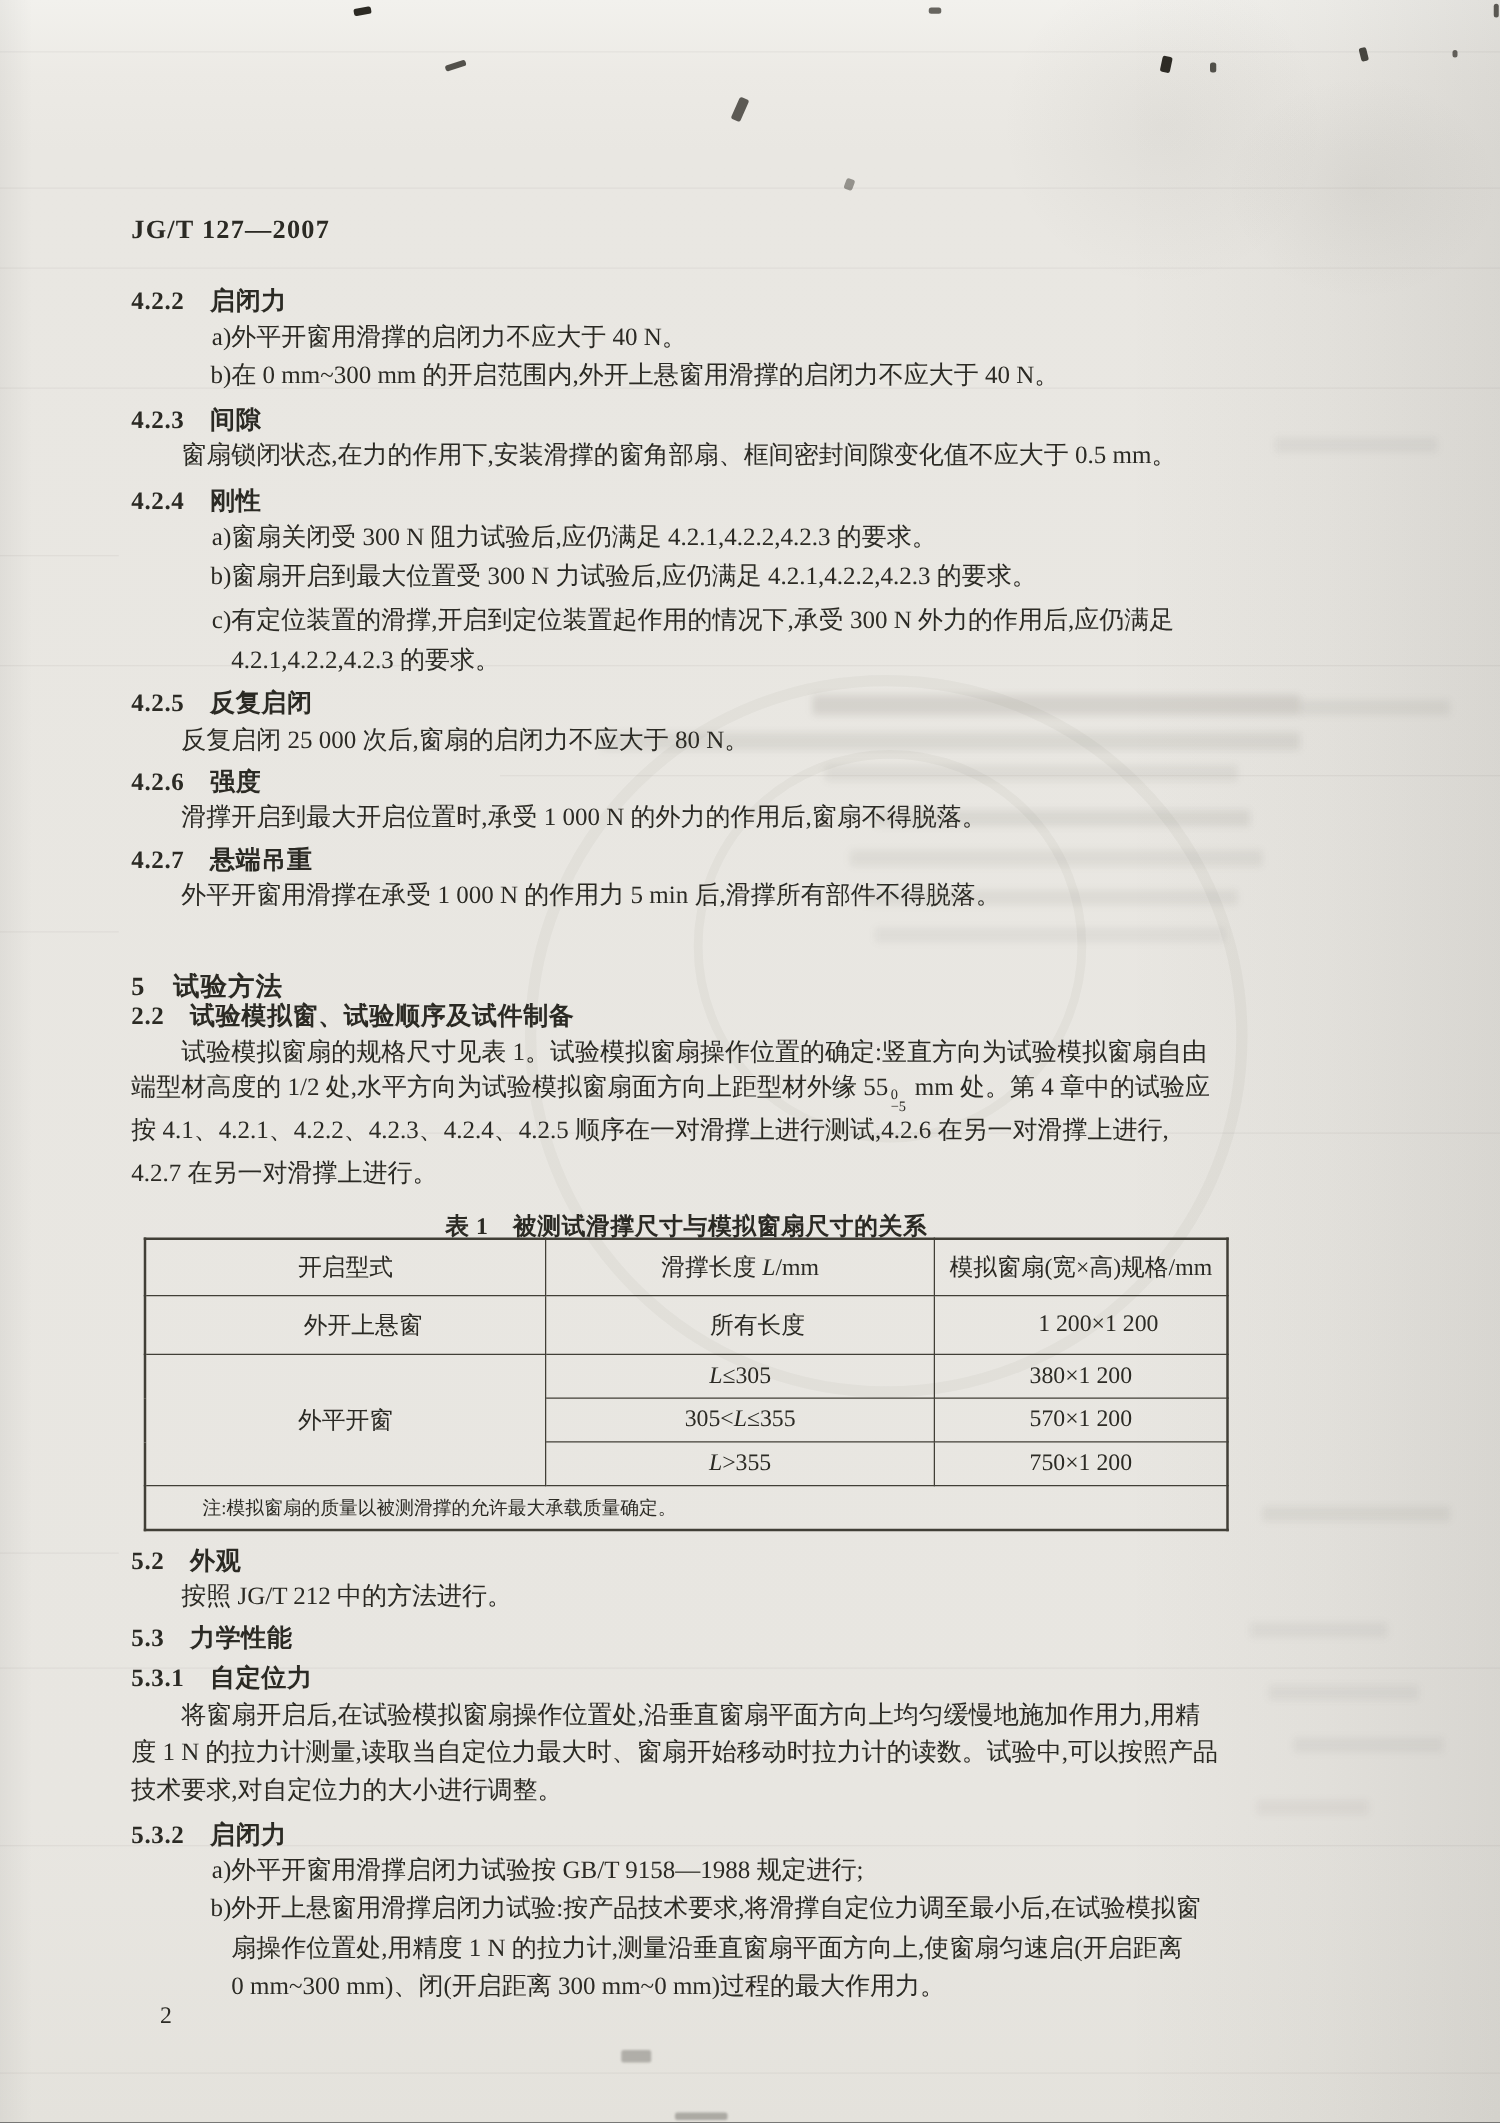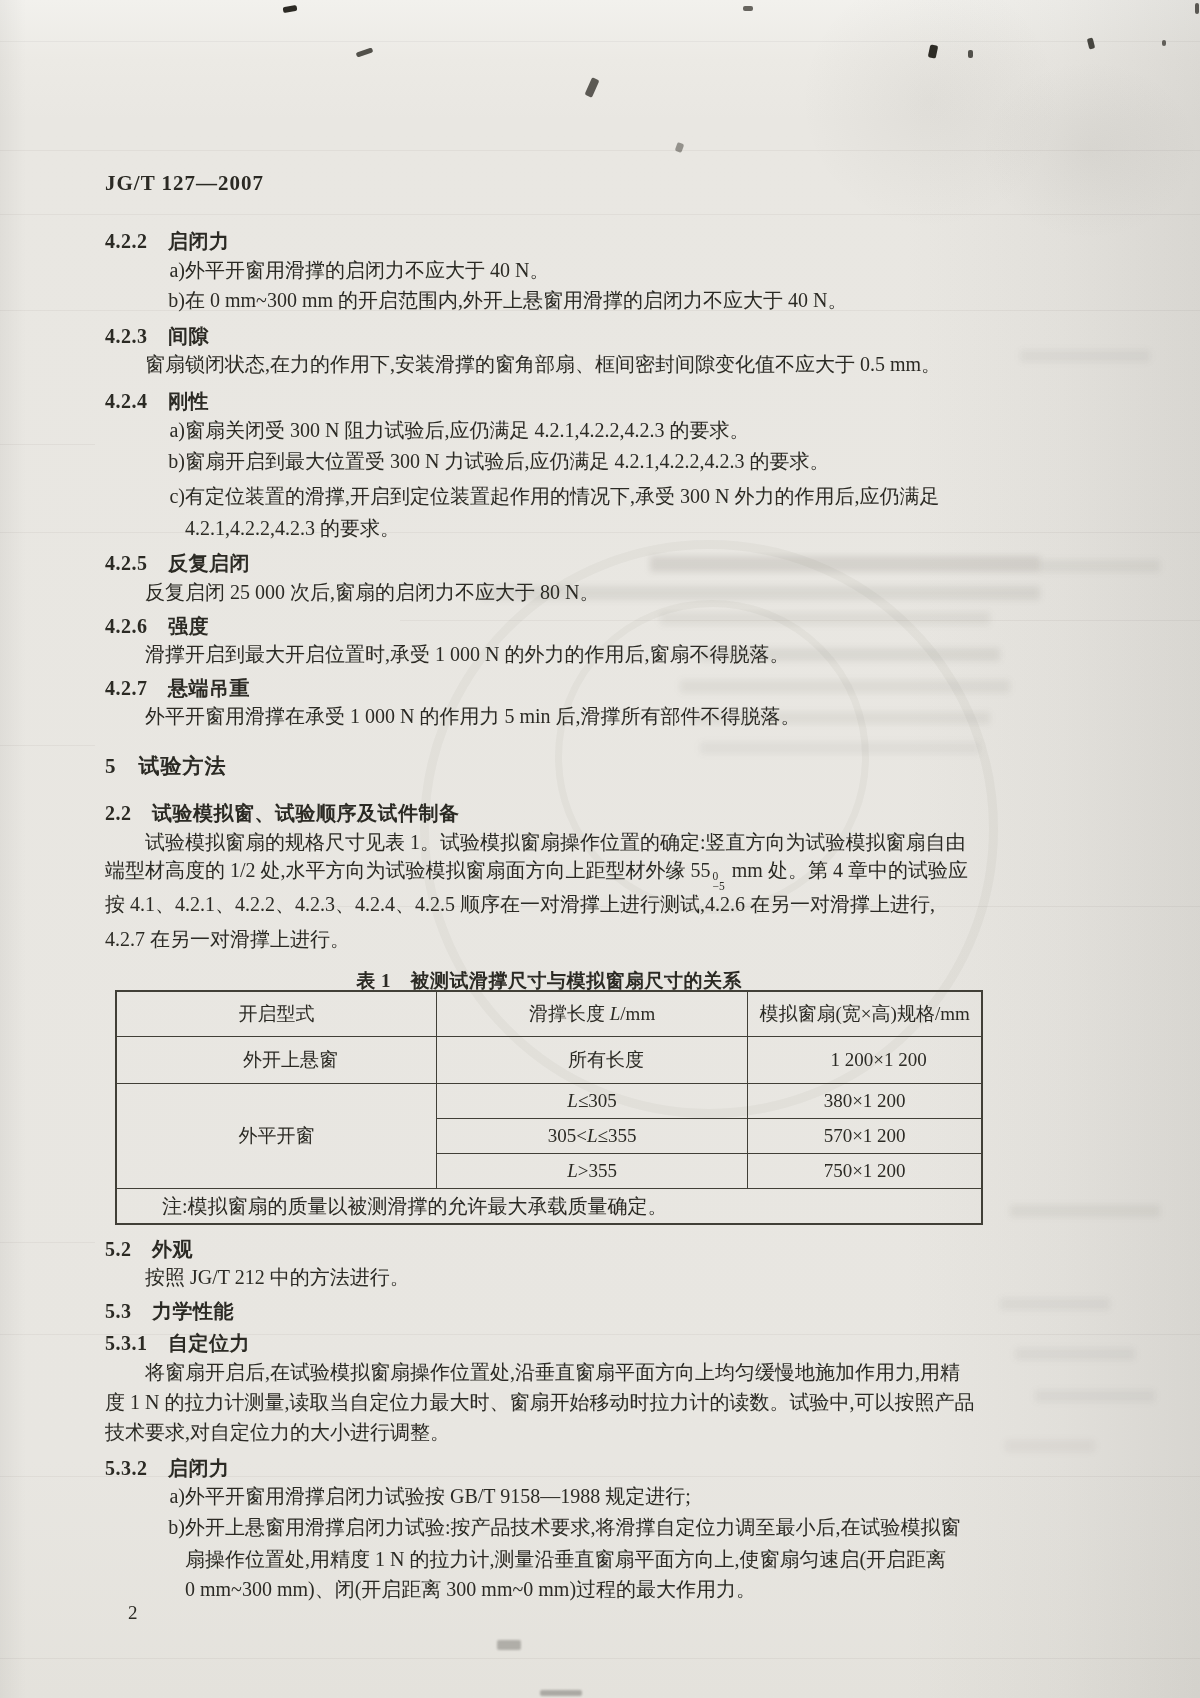--- a/index.html
+++ b/index.html
@@ -26,21 +26,21 @@
   
   .tbl-title{position:absolute;top:952px;left:115px;width:868px;text-align:center;font-weight:bold;font-size:19px;letter-spacing:0.5px;margin-top:16px;}
   table.t1{position:absolute;left:115px;top:990px;width:868px;border-collapse:collapse;table-layout:fixed;
     font-size:19px;color:#2b2a24;background:transparent;}
   table.t1 td{border:1.6px solid #413f37;text-align:center;vertical-align:middle;padding:0;}
   table.t1{border:2.4px solid #413f37;}
   .t1 .c1{width:37%;} .t1 .c2{width:36%;} .t1 .c3{width:27%;}
   .t1 tr.hrow td{height:44px;}
   .t1 tr.r1 td{height:46px;padding-left:28px;}
   .t1 tr.r2 td,.t1 tr.r3 td,.t1 tr.r4 td{height:34px;}
-  .t1 tr.nrow td{height:34px;text-align:left;padding-left:45px;font-size:20px;}
+  .t1 tr.nrow td{height:34px;text-align:left;padding-left:45px;font-size:15px;}
   .t1 i{font-style:italic;font-family:"Liberation Serif","DejaVu Serif",serif;}
   
   .hl{position:absolute;left:0;width:1200px;height:1px;background:rgba(50,48,42,0.05);}
   .hl.p{width:95px;}
   .speck{position:absolute;background:#2c2a24;border-radius:2px;}
   .ghost{position:absolute;background:rgba(70,68,60,0.09);filter:blur(3px);border-radius:2px;}
   .wm{position:absolute;border-radius:50%;border:9px solid rgba(95,93,85,0.05);}
   .smudge{position:absolute;background:radial-gradient(ellipse at center, rgba(80,78,70,0.06), rgba(80,78,70,0) 70%);}
 </style>
 </head>
@@ -111,21 +111,21 @@
 
   <div class="ln hd" style="top:550px">4.2.5　反复启闭</div>
   <div class="ln pf" style="top:579px">反复启闭 25 000 次后,窗扇的启闭力不应大于 80 N。</div>
 
   <div class="ln hd" style="top:613px">4.2.6　强度</div>
   <div class="ln pf" style="top:641px">滑撑开启到最大开启位置时,承受 1 000 N 的外力的作用后,窗扇不得脱落。</div>
 
   <div class="ln hd" style="top:675px">4.2.7　悬端吊重</div>
   <div class="ln pf" style="top:703px">外平开窗用滑撑在承受 1 000 N 的作用力 5 min 后,滑撑所有部件不得脱落。</div>
 
-  <div class="ln ch" style="top:753px">5　试验方法</div>
+  <div class="ln ch" style="top:776px">5　试验方法</div>
 
   <div class="ln hd" style="top:800px">2.2　试验模拟窗、试验顺序及试件制备</div>
   <div class="ln pf" style="top:829px">试验模拟窗扇的规格尺寸见表 1。试验模拟窗扇操作位置的确定:竖直方向为试验模拟窗扇自由</div>
   <div class="ln" style="top:857px"><span>端型材高度的 1/2 处,水平方向为试验模拟窗扇面方向上距型材外缘 55</span><span class="tol">
         <span>0</span>
         <span>−5</span>
       </span><span> mm 处。第 4 章中的试验应</span></div>
   <div class="ln" style="top:891px">按 4.1、4.2.1、4.2.2、4.2.3、4.2.4、4.2.5 顺序在一对滑撑上进行测试,4.2.6 在另一对滑撑上进行,</div>
   <div class="ln" style="top:926px">4.2.7 在另一对滑撑上进行。</div>
 

